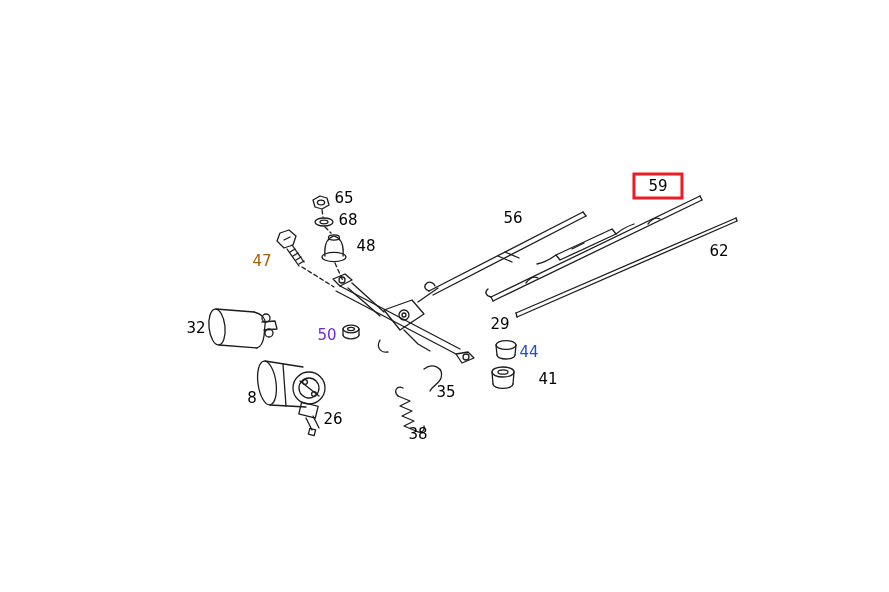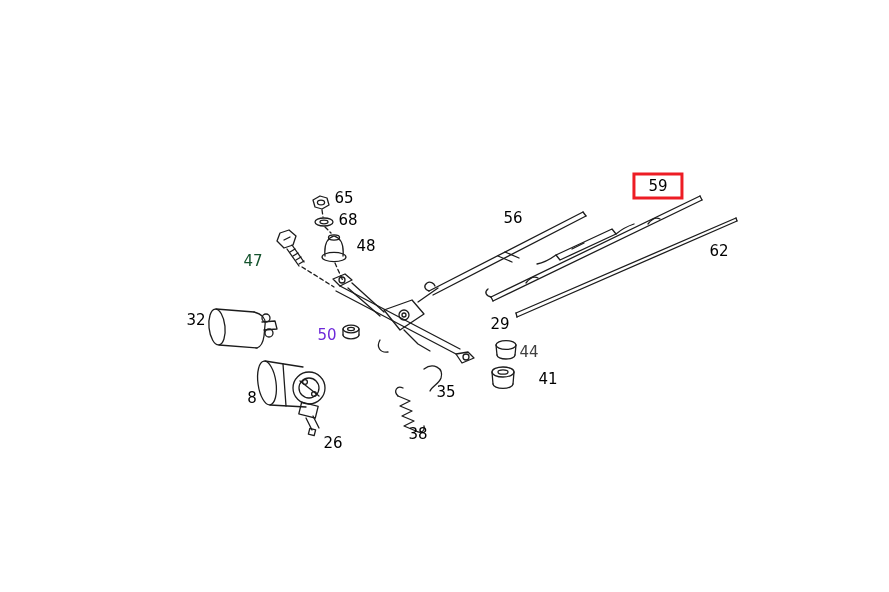--- a/index.html
+++ b/index.html
@@ -161,28 +161,28 @@
       <path d="M398,396 L410,401 L400,406 L412,411 L402,416 L414,421 L404,426 L416,431"></path>
       <path d="M416,431 C421,434 425,431 424,426"></path>
     </g>
 
   </svg>
 
   <div class="label-layer">
       <div class="part-label" style="left: 344px; top: 198px; color: rgb(0, 0, 0);">65</div>
       <div class="part-label" style="left: 348px; top: 220px; color: rgb(0, 0, 0);">68</div>
       <div class="part-label" style="left: 366px; top: 246px; color: rgb(0, 0, 0);">48</div>
-      <div class="part-label" style="left: 253px; top: 261px; color: #14532d;">47</div>
+      <div class="part-label" style="left: 262px; top: 261px; color: #a16207;">47</div>
       <div class="part-label" style="left: 513px; top: 218px; color: rgb(0, 0, 0);">56</div>
       <div class="part-label highlighted" style="left: 658px; top: 186px; color: rgb(0, 0, 0); border-color: rgb(237, 28, 36);">59</div>
       <div class="part-label" style="left: 719px; top: 251px; color: rgb(0, 0, 0);">62</div>
-      <div class="part-label" style="left: 196px; top: 320px; color: rgb(0, 0, 0);">32</div>
+      <div class="part-label" style="left: 196px; top: 328px; color: rgb(0, 0, 0);">32</div>
       <div class="part-label" style="left: 327px; top: 335px; color: #6d28d9;">50</div>
       <div class="part-label" style="left: 453px; top: 324px; color: rgb(0, 0, 0); margin-left: 47px;">29</div>
-      <div class="part-label" style="left: 529px; top: 352px; color: #404040;">44</div>
+      <div class="part-label" style="left: 529px; top: 352px; color: #1d4ed8;">44</div>
       <div class="part-label" style="left: 525px; top: 379px; color: rgb(0, 0, 0); margin-left: 23px;">41</div>
       <div class="part-label" style="left: 252px; top: 398px; color: rgb(0, 0, 0);">8</div>
-      <div class="part-label" style="left: 333px; top: 419px; color: rgb(0, 0, 0); margin-top: 24px;">26</div>
+      <div class="part-label" style="left: 333px; top: 419px; color: rgb(0, 0, 0);">26</div>
       <div class="part-label" style="left: 446px; top: 392px; color: rgb(0, 0, 0); text-align: right;">35</div>
       <div class="part-label" style="left: 418px; top: 434px; color: rgb(0, 0, 0);">38</div>
     </div>
 
 </div>
 
 </body></html>

